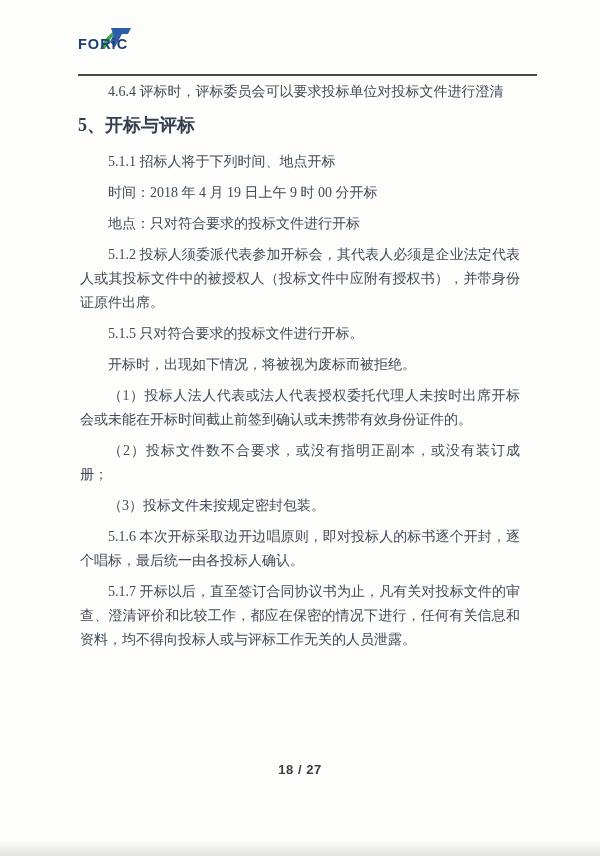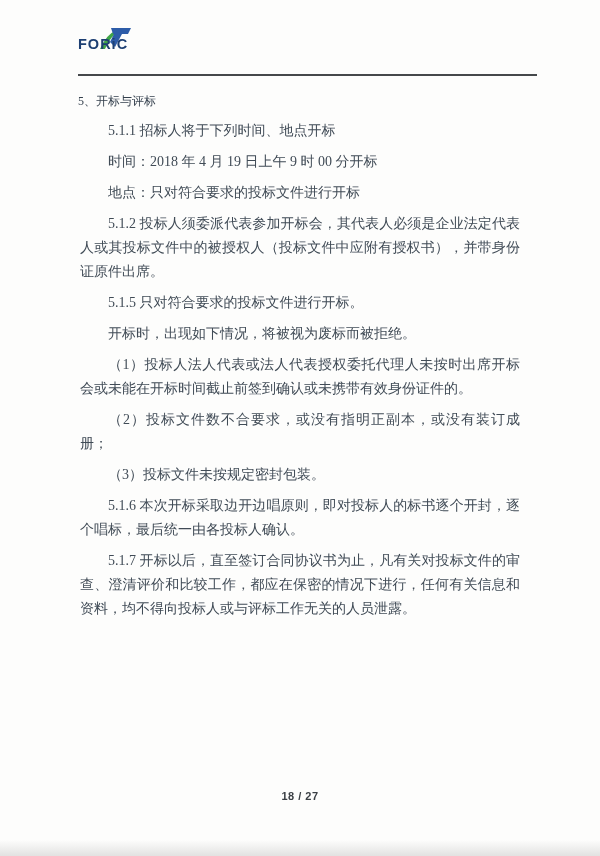--- a/index.html
+++ b/index.html
@@ -45,35 +45,35 @@
     left: 80px; top: 80px;
     width: 440px;
     color: #404b56;
     font-size: 14px;
     line-height: 24px;
     text-align: justify;
   }
   .content p { margin: 0 0 7px 0; }
   .content p.indent { text-indent: 2em; }
   .content p.heading {
-    margin: 9px 0 6px -2px;
-    font-weight: normal;
-    font-size: 12px;
+    margin: 9px 0 13px -2px;
+    font-weight: bold;
+    font-size: 18px;
     color: #333f4c;
     text-align: left;
   }
   
   .page-number {
     position: absolute;
-    left: 0; top: 790px;
+    left: 0; top: 762px;
     width: 100%;
     text-align: center;
     font-family: "Liberation Sans", "DejaVu Sans", sans-serif;
     font-weight: bold;
-    font-size: 11px;
+    font-size: 13px;
     letter-spacing: 0.5px;
     color: #3a3f44;
   }
   
   .scan-shadow {
     position: absolute;
     left: 0; bottom: 0;
     width: 100%; height: 16px;
     background: linear-gradient(to bottom, rgba(120,120,120,0) 0%, rgba(130,130,130,0.22) 100%);
     pointer-events: none;
@@ -88,20 +88,21 @@
     <svg class="logo-icon" viewBox="0 0 33 28" xmlns="http://www.w3.org/2000/svg">
       <path d="M1,23 Q8,8 16,5 L21,5 Q12,9 6,23 Z" fill="#3fa548"></path>
       <path d="M12,2 L32,2 L29,8 L14,8 Z" fill="#2d5ca8"></path>
       <path d="M15,8 L23,8 L16,21 L11,16 Z" fill="#2d5ca8"></path>
     </svg>
     <div class="logo-text">FORiC</div>
     <div class="header-rule"></div>
   </header>
 
   <main class="content">
+    <p class="indent">4.6.4 评标时，评标委员会可以要求投标单位对投标文件进行澄清</p>
     <p class="heading">5、开标与评标</p>
     <p class="indent">5.1.1 招标人将于下列时间、地点开标</p>
     <p class="indent">时间：2018 年 4 月 19 日上午 9 时 00 分开标</p>
     <p class="indent">地点：只对符合要求的投标文件进行开标</p>
     <p class="indent">5.1.2 投标人须委派代表参加开标会，其代表人必须是企业法定代表人或其投标文件中的被授权人（投标文件中应附有授权书），并带身份证原件出席。</p>
     <p class="indent">5.1.5 只对符合要求的投标文件进行开标。</p>
     <p class="indent">开标时，出现如下情况，将被视为废标而被拒绝。</p>
     <p class="indent">（1）投标人法人代表或法人代表授权委托代理人未按时出席开标会或未能在开标时间截止前签到确认或未携带有效身份证件的。</p>
     <p class="indent">（2）投标文件数不合要求，或没有指明正副本，或没有装订成册；</p>
     <p class="indent">（3）投标文件未按规定密封包装。</p>

